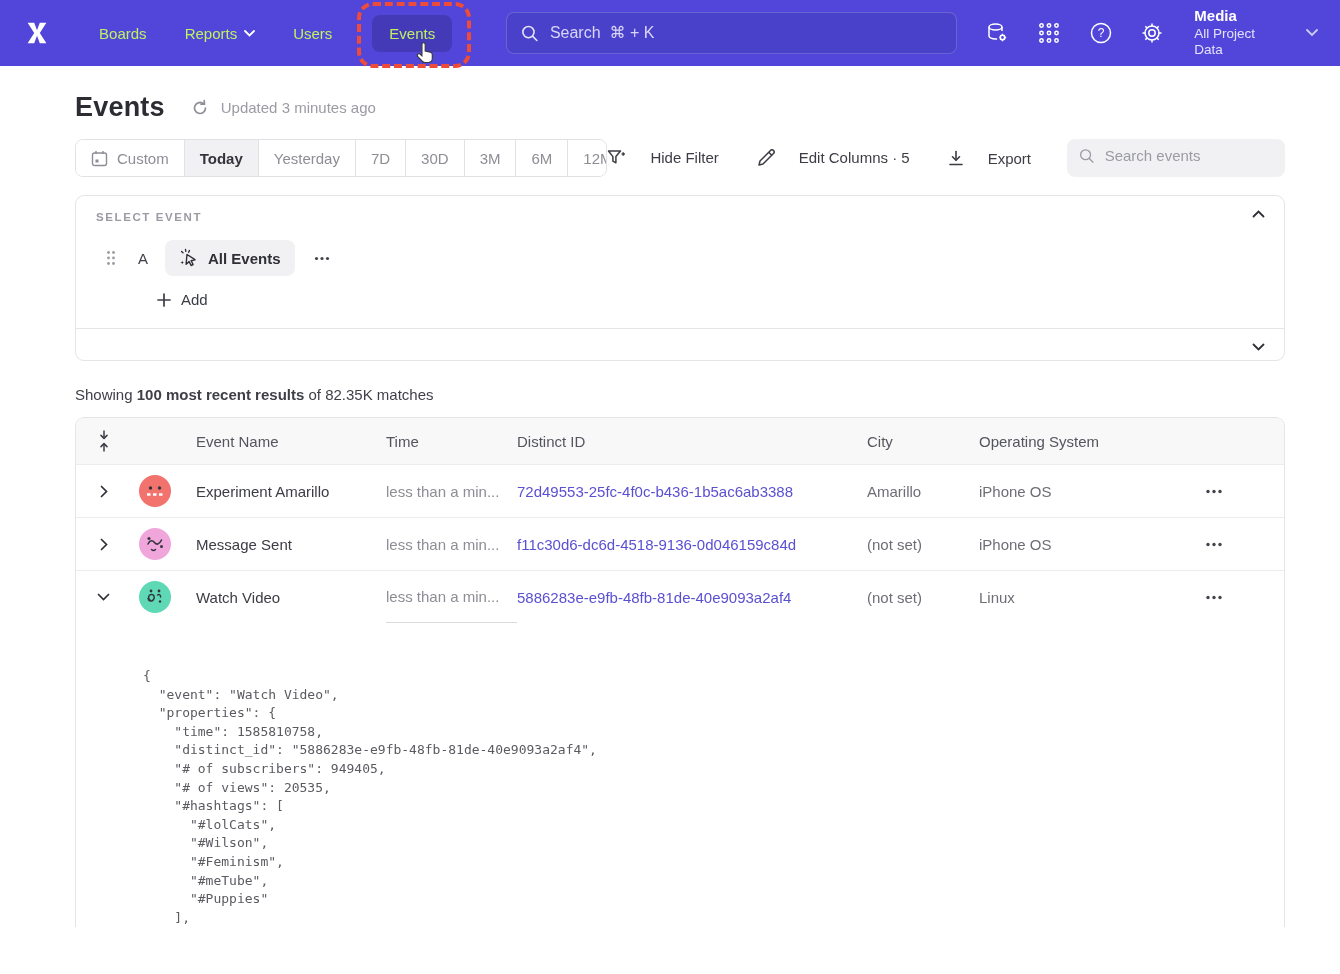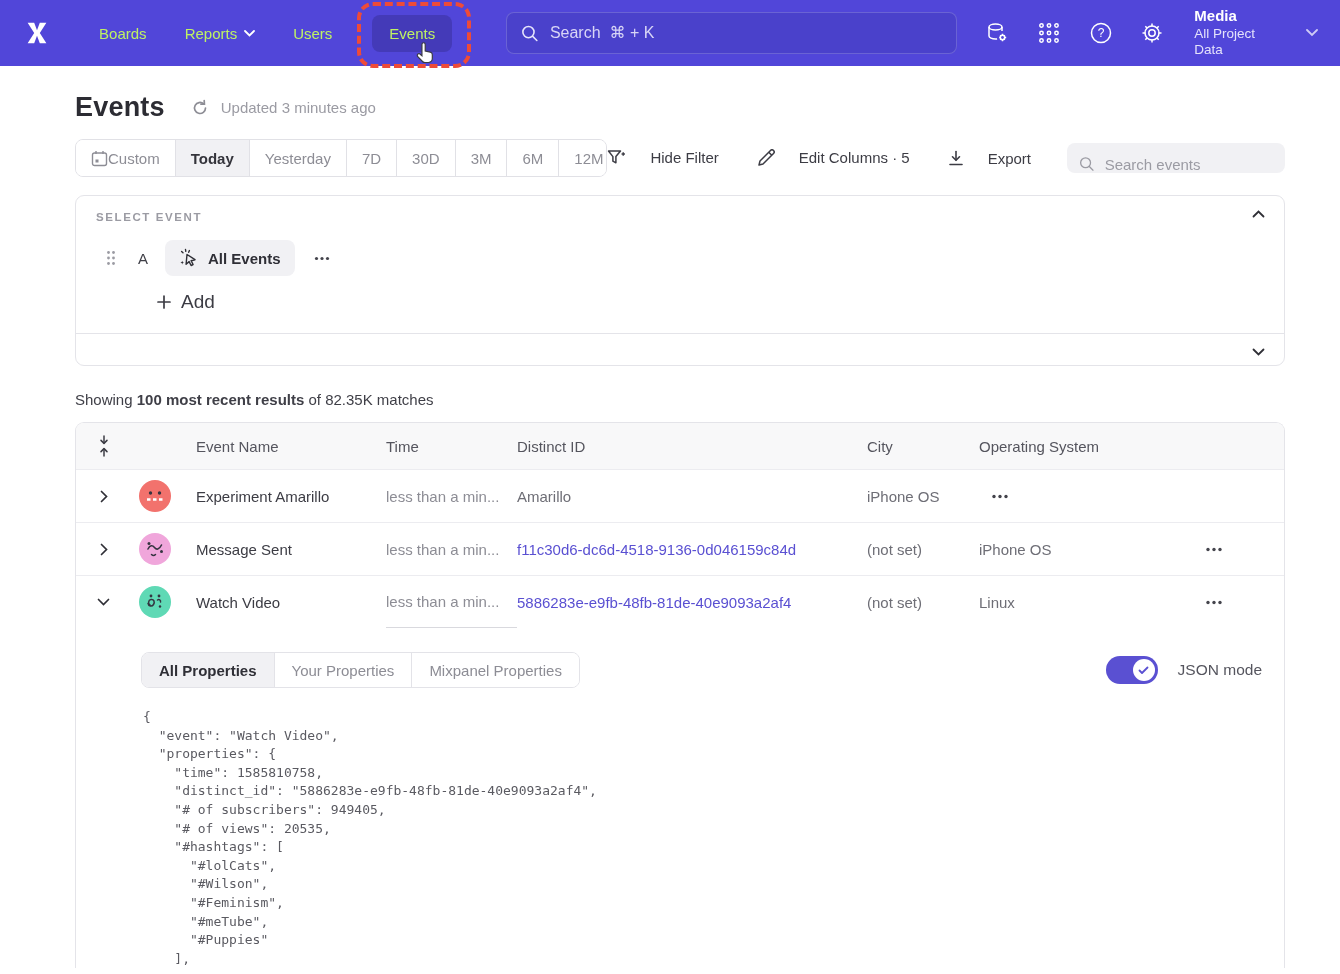--- a/index.html
+++ b/index.html
@@ -34,46 +34,46 @@
 
   
   .main { padding:0 55px 0 75px; }
   .title-row { margin-top:26px; display:flex; align-items:center; }
   .page-title { font-size:27px; font-weight:700; color:#2c2c33; letter-spacing:.2px; }
   .refresh-btn { margin-left:26px; display:flex; cursor:pointer; }
   .updated { margin-left:12px; font-size:15px; color:#9b9ba3; }
 
   .toolbar { margin-top:16px; display:flex; align-items:center; }
   .segmented { display:flex; border:1px solid #e1e1e6; border-radius:8px; overflow:hidden; height:38px; }
-  .seg-btn { display:flex; align-items:center; gap:0; padding:0 15px; font-size:15px; color:#8d8d95;
+  .seg-btn { display:flex; align-items:center; gap:9px; padding:0 15px; font-size:15px; color:#8d8d95;
     border-right:1px solid #e1e1e6; cursor:pointer; background:#fff; white-space:nowrap; }
   .seg-btn:last-child { border-right:none; }
   .seg-btn.active { background:#f1f1f4; color:#34343b; font-weight:700; }
   .toolbar-right { margin-left:auto; display:flex; align-items:center; }
   .tool-btn { display:flex; align-items:flex-start; gap:24px; font-size:15px; font-weight:400;
     color:#3c3c44; cursor:pointer; margin-left:38px; white-space:nowrap; }
   .tool-btn:first-child { margin-left:0; }
-  .search-events { margin-left:36px; width:218px; height:30px; background:#f1f1f4; border-radius:8px;
-    display:flex; align-items:flex-end; padding:0 12px; gap:10px; }
+  .search-events { margin-left:36px; width:218px; height:38px; background:#f1f1f4; border-radius:8px;
+    display:flex; align-items:flex-start; padding:8px 12px; gap:10px; }
   .search-events input { background:transparent; border:none; outline:none; font-size:15px; width:100%;
     font-family:"Liberation Sans", sans-serif; color:#3c3c44; }
   .search-events input::placeholder { color:#9b9ba3; opacity:1; }
 
   
   .query-card { margin-top:18px; border:1px solid #e4e4e9; border-radius:9px; }
   .qc-section { position:relative; padding:15px 20px 18px 20px; }
   .qc-label { font-size:11.5px; font-weight:700; letter-spacing:1.6px; color:#9b9ba3; }
   .qc-chevron { position:absolute; right:19px; top:14px; cursor:pointer; display:flex; }
   .event-row { display:flex; align-items:center; margin-top:17px; }
   .drag-handle { display:flex; cursor:grab; margin-left:10px; }
   .row-letter { font-size:15px; font-weight:500; color:#3f3f47; margin:0 17px 0 22px; }
   .event-chip { display:flex; align-items:center; gap:9px; background:#f1f1f4; border-radius:8px;
     padding:8px 14px; font-size:15px; font-weight:700; color:#2f2f36; cursor:pointer; }
   .more-btn { margin-left:15px; cursor:pointer; display:flex; padding:4px; }
-  .add-btn { display:flex; align-items:center; gap:10px; margin:15px 0 2px 61px; font-size:19px;
+  .add-btn { display:flex; align-items:center; gap:10px; margin:15px 0 2px 61px; font-size:15px;
     font-weight:500; color:#3c3c44; cursor:pointer; width:max-content; }
   .qc-divider { border-top:1px solid #e4e4e9; }
   .filters-section { position:relative; padding:15px 20px 16px 20px; }
 
   
   .results-line { margin:25px 0 0; font-size:15px; color:#3f3f47; }
   .results-line b { font-weight:700; }
 
   
   .table-card { margin-top:14px; border:1px solid #e4e4e9; border-bottom:none;
@@ -343,20 +343,21 @@
           <span class="avatar" style="background:#F2726D">
         <svg width="32" height="32" viewBox="0 0 32 32">
               <circle cx="11.5" cy="13" r="1.7" fill="#343440"></circle>
               <circle cx="20.5" cy="13" r="1.7" fill="#343440"></circle>
               <line x1="8" y1="19.5" x2="24" y2="19.5" stroke="#fff" stroke-width="2.4" stroke-dasharray="3.5 2.5"></line>
             </svg>
       </span>
         </span>
       <span class="c-event">Experiment Amarillo</span>
       <span class="c-time">less than a min...</span>
+      <span class="c-link">72d49553-25fc-4f0c-b436-1b5ac6ab3388</span>
       <span class="c-dim">Amarillo</span>
       <span class="c-dim">iPhone OS</span>
       <span class="cell-actions">
         <svg width="18" height="5" viewBox="0 0 18 5" fill="#44444c">
             <circle cx="3" cy="2.5" r="1.7"></circle>
             <circle cx="9" cy="2.5" r="1.7"></circle>
             <circle cx="15" cy="2.5" r="1.7"></circle>
           </svg>
       </span>
     </div>
@@ -416,37 +417,20 @@
       <span class="cell-actions">
         <svg width="18" height="5" viewBox="0 0 18 5" fill="#44444c">
             <circle cx="3" cy="2.5" r="1.7"></circle>
             <circle cx="9" cy="2.5" r="1.7"></circle>
             <circle cx="15" cy="2.5" r="1.7"></circle>
           </svg>
       </span>
     </div>
 
     <div class="detail">
-      <div class="detail-top">
-        <div class="tabs">
-          <div class="tab active">All Properties</div>
-          <div class="tab">Your Properties</div>
-          <div class="tab">Mixpanel Properties</div>
-        </div>
-        <div class="json-toggle-wrap">
-          <div class="toggle">
-            <span class="toggle-knob">
-              <svg width="11" height="9" viewBox="0 0 11 9">
-                  <polyline points="1.5,4.5 4,7 9.5,1.5" fill="none" stroke="#5a50d2" stroke-width="1.8" stroke-linecap="round" stroke-linejoin="round"></polyline>
-                </svg>
-            </span>
-          </div>
-          <span class="json-label">JSON mode</span>
-        </div>
-      </div>
       <pre class="json-block">{
   "event": "Watch Video",
   "properties": {
     "time": 1585810758,
     "distinct_id": "5886283e-e9fb-48fb-81de-40e9093a2af4",
     "# of subscribers": 949405,
     "# of views": 20535,
     "#hashtags": [
       "#lolCats",
       "#Wilson",

